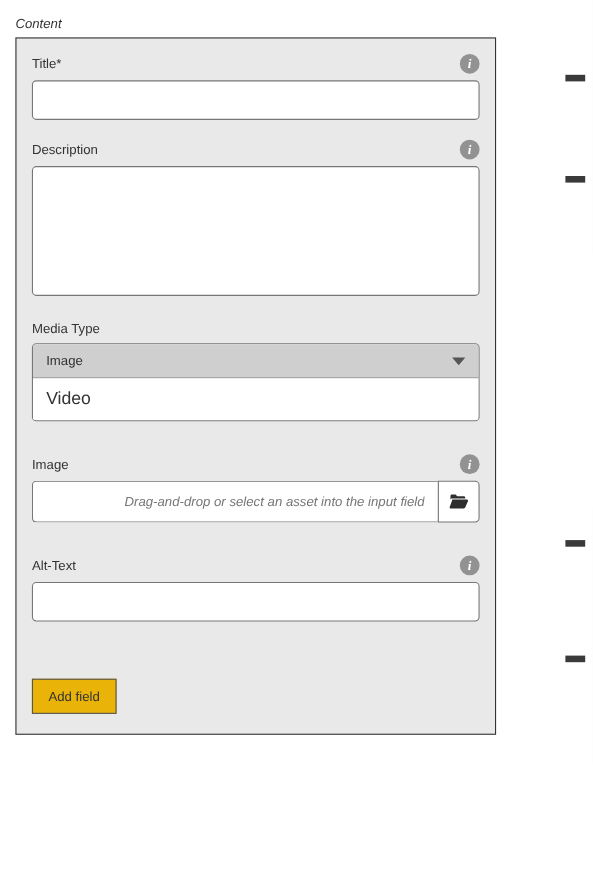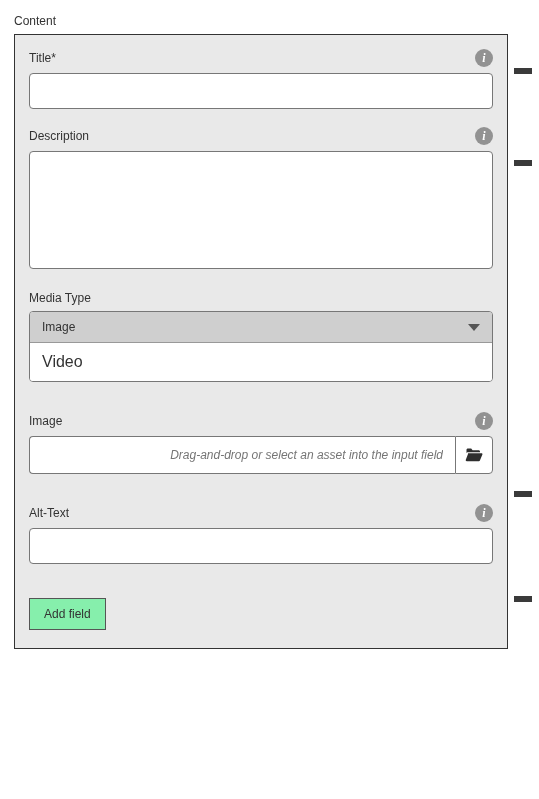--- a/index.html
+++ b/index.html
@@ -1,24 +1,24 @@
 <!DOCTYPE html>
 <html><head>
   <meta charset="utf-8">
   <style>
     * { box-sizing: border-box; margin: 0; padding: 0; }
     body { font-family: Arial, Helvetica, sans-serif; background: #fff; width: 539px; }
     .outer { padding: 14px 12px 14px 14px; }
-    .section-label { font-size: 12px; color: #333; margin-bottom: 6px; }
+    .section-label { font-size: 12px; color: #333; margin-bottom: 6px; font-style: italic; }
     .panel {
       border: 1px solid #333;
       background: #e9e9e9;
       padding: 14px 14px 18px 14px;
       position: relative;
-      width: 494px;
+      width: 437px;
     }
     .field { margin-bottom: 18px; position: relative; }
     .field-header {
       display: flex;
       align-items: center;
       justify-content: space-between;
       margin-bottom: 6px;
     }
     .field-label { font-size: 12px; color: #333; }
     .info-badge {
@@ -97,27 +97,27 @@
     }
     .asset-btn {
       width: 38px; height: 38px;
       border: 1px solid #777;
       border-radius: 0 4px 4px 0;
       background: #fff;
       display: inline-flex; align-items: center; justify-content: center;
       cursor: pointer;
     }
     .add-btn {
-      background: #86efac;
+      background: #eab308;
       border: 1px solid #555;
       padding: 8px 14px;
       font-size: 12px;
       color: #333;
       cursor: pointer;
-      margin-top: 4px;
+      margin-top: 22px;
     }
     .tick {
       position: absolute;
       left: 514px;
       width: 18px;
       height: 6px;
       background: #3a3a3a;
     }
     .gap-extra { margin-bottom: 30px; }
   </style>

